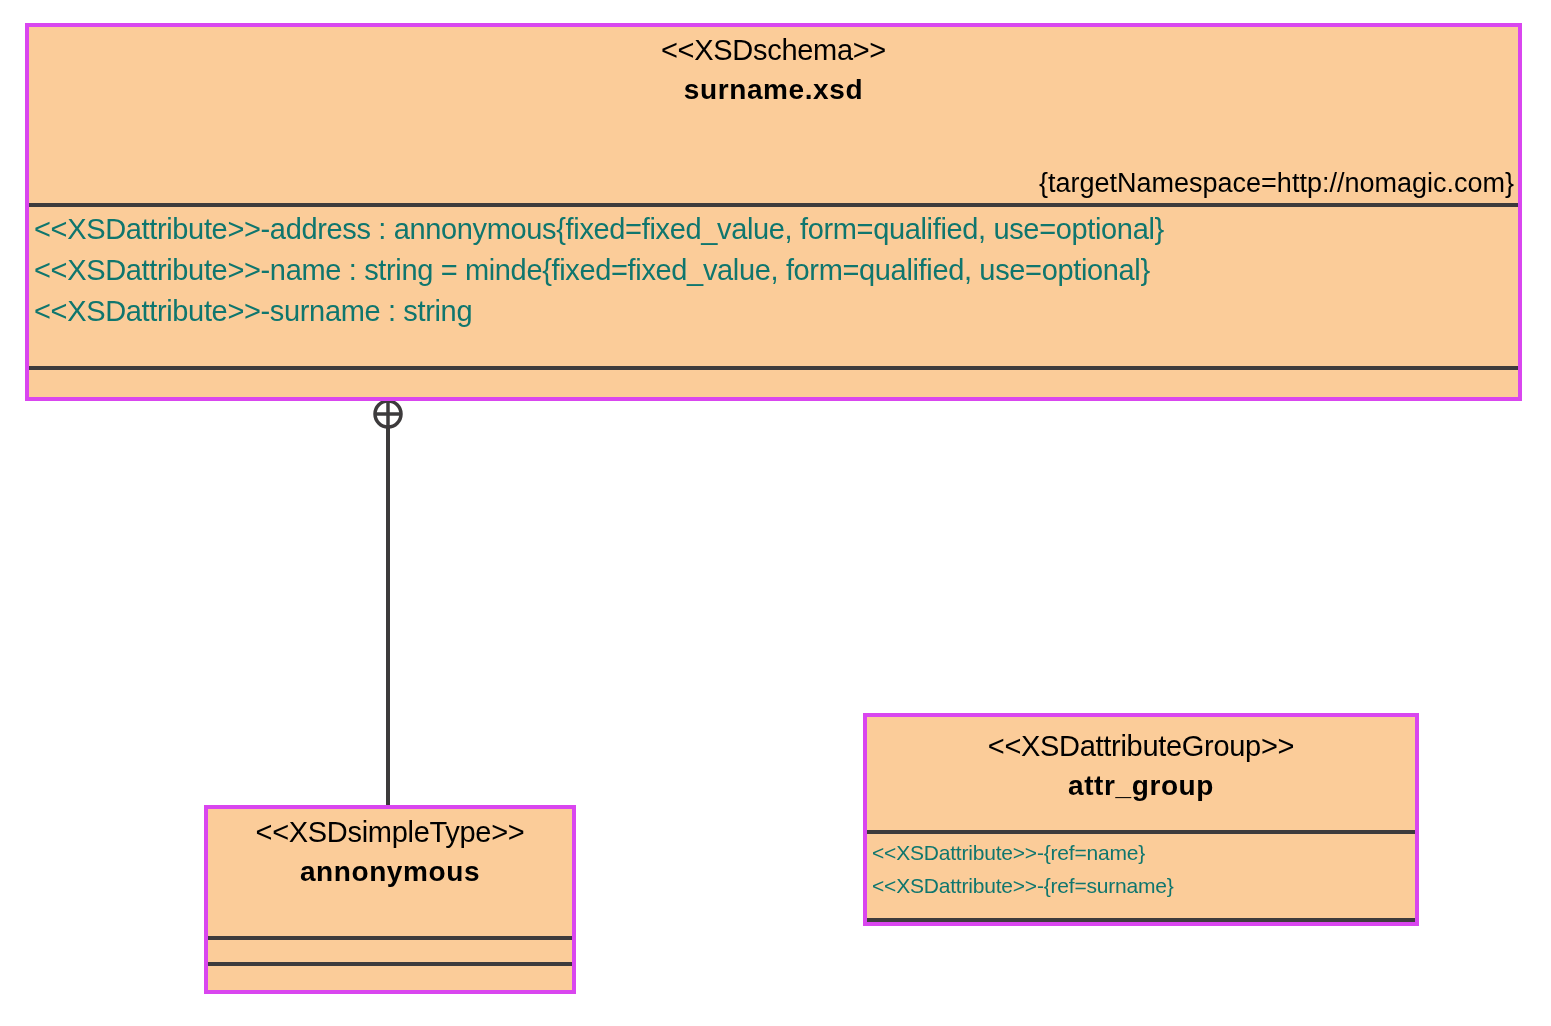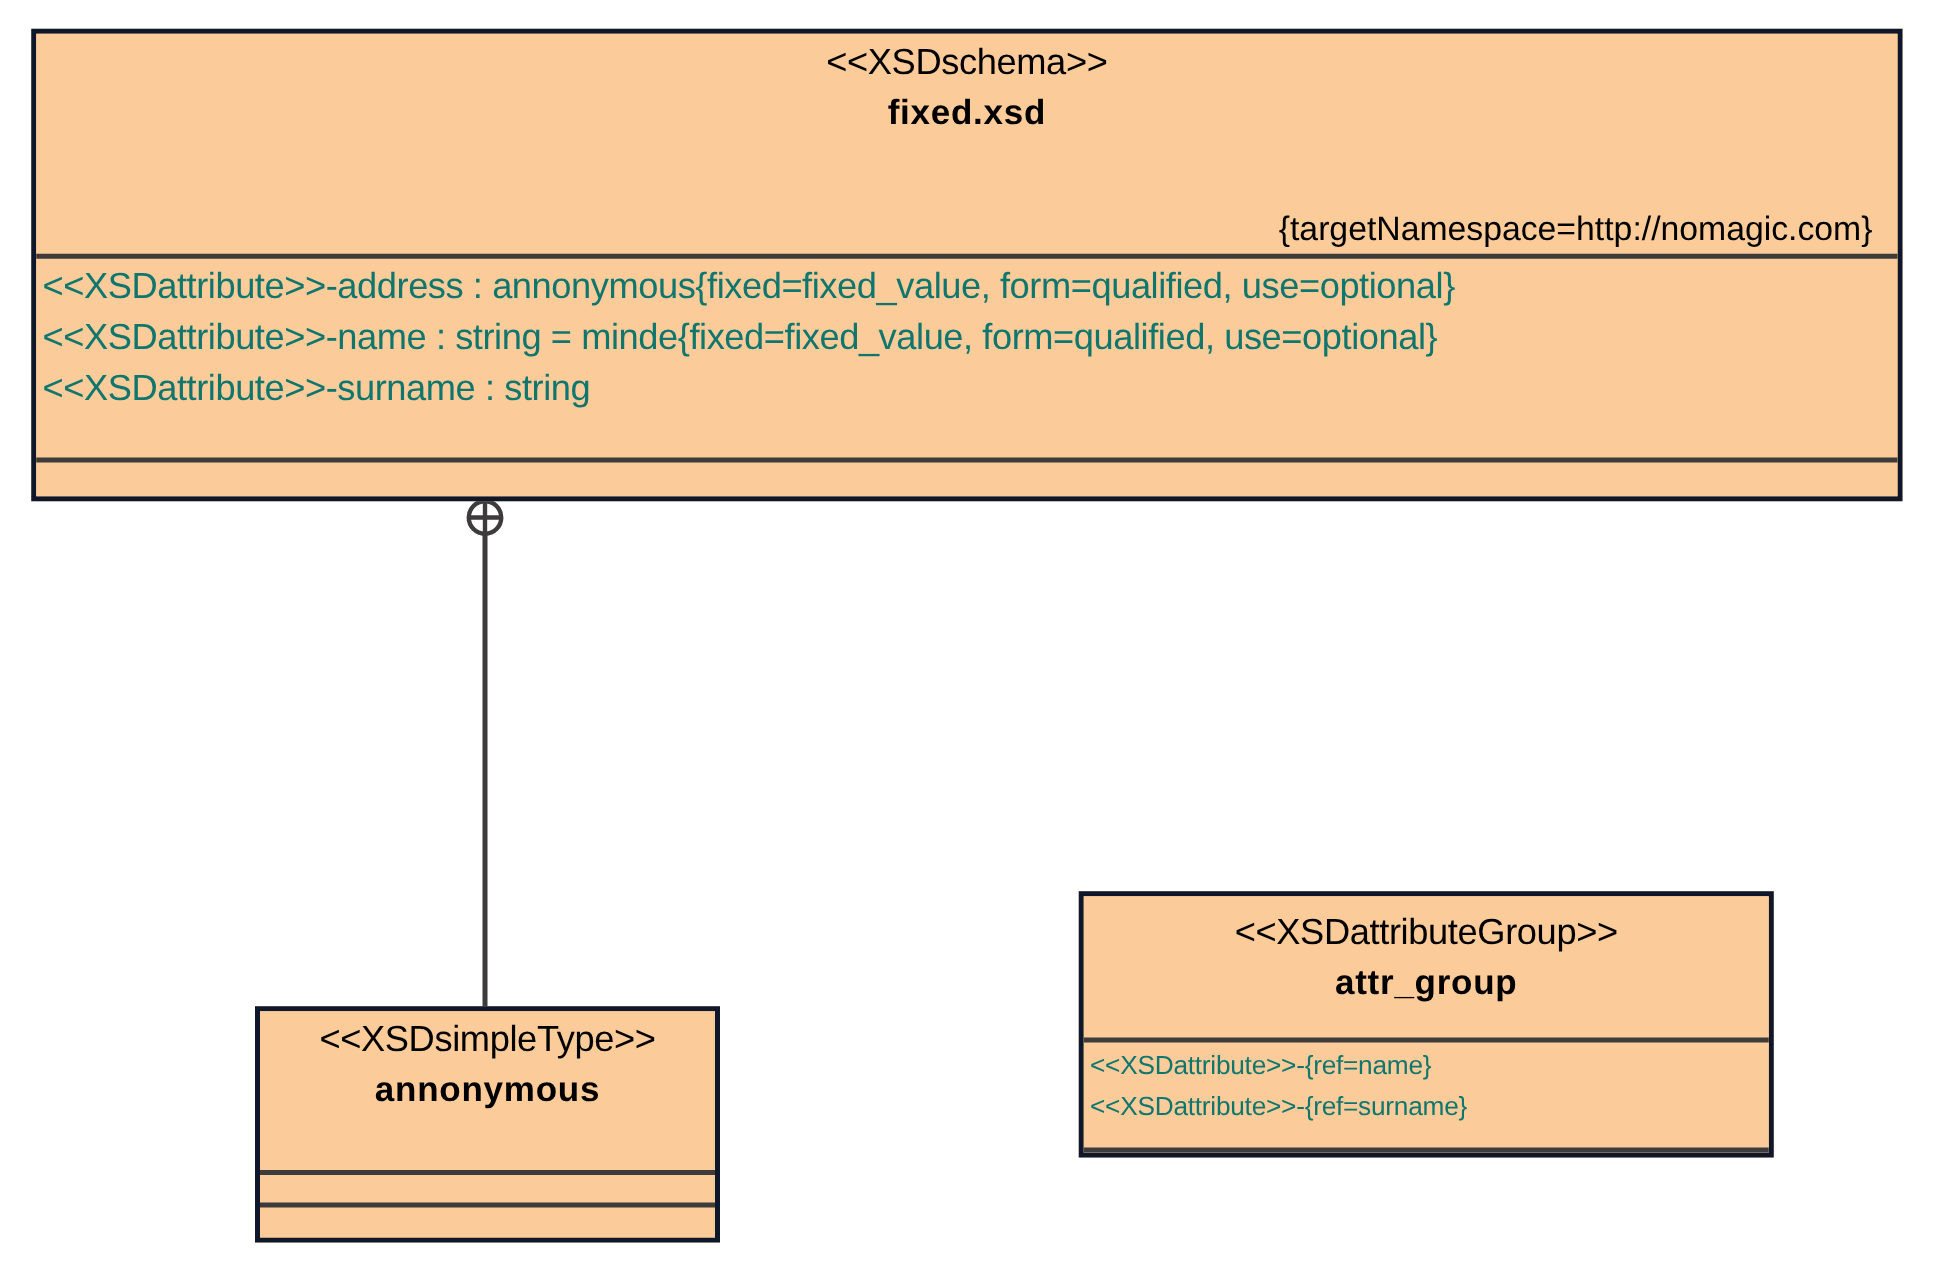--- a/index.html
+++ b/index.html
@@ -16,21 +16,21 @@
     width: 1551px;
     height: 1026px;
     background: #ffffff;
     overflow: hidden;
   }
 
   
   .uml-box {
     position: absolute;
     background: #fbcc99;
-    border: 4px solid #0f172a;
+    border: 4px solid #d946ef;
     box-sizing: border-box;
     display: flex;
     flex-direction: column;
   }
   .compartment {
     box-sizing: border-box;
     background: #fbcc99;
     overflow: hidden;
   }
   .compartment + .compartment {
@@ -60,21 +60,21 @@
     letter-spacing: 0.6px;
     white-space: nowrap;
     margin-top: 6px;
   }
   .tagged-values {
     font-size: 27px;
     line-height: 1.2;
     color: #000000;
     white-space: nowrap;
     align-self: flex-end;
-    padding-right: 20px;
+    padding-right: 4px;
     margin-top: auto;
     margin-bottom: 4px;
   }
 
   
   .feature-comp {
     padding: 2px 2px 2px 5px;
   }
   .feature-line {
     font-size: 29px;
@@ -110,21 +110,21 @@
   <svg class="containment-icon" style="left:371px; top:399px; width:34px; height:30px;" viewBox="0 0 34 30">
     <circle cx="17" cy="15" r="13" fill="none" stroke="#3d3b3c" stroke-width="3.5"></circle>
     <line x1="17" y1="2" x2="17" y2="28" stroke="#3d3b3c" stroke-width="3.5"></line>
     <line x1="4" y1="15" x2="30" y2="15" stroke="#3d3b3c" stroke-width="3.5"></line>
   </svg>
 
   <div class="uml-box" style="left:25px; top:23px; width:1497px; height:378px;">
 
     <div class="compartment name-comp" style="height:176px;">
       <div class="stereotype">&lt;&lt;XSDschema&gt;&gt;</div>
-      <div class="classname">fixed.xsd</div>
+      <div class="classname">surname.xsd</div>
       <div class="tagged-values">{targetNamespace=http://nomagic.com}</div>
     </div>
 
     <div class="compartment feature-comp" style="height:163px;">
       <div class="feature-line">&lt;&lt;XSDattribute&gt;&gt;-address : annonymous{fixed=fixed_value, form=qualified, use=optional}</div>
       <div class="feature-line">&lt;&lt;XSDattribute&gt;&gt;-name : string = minde{fixed=fixed_value, form=qualified, use=optional}</div>
       <div class="feature-line">&lt;&lt;XSDattribute&gt;&gt;-surname : string</div>
     </div>
 
     <div class="compartment empty-comp" style="flex:1 1 auto;"></div>

